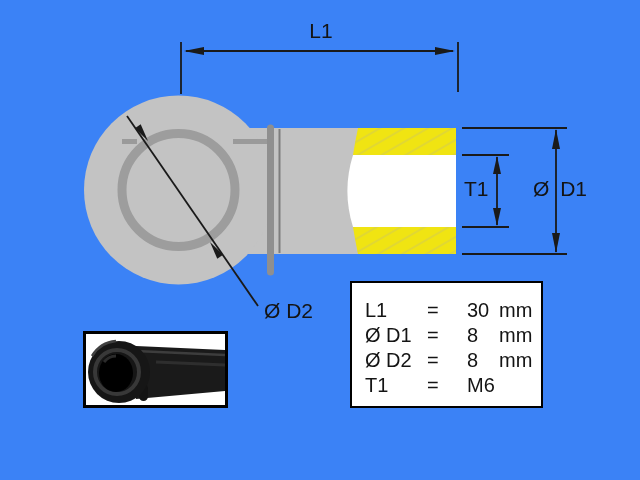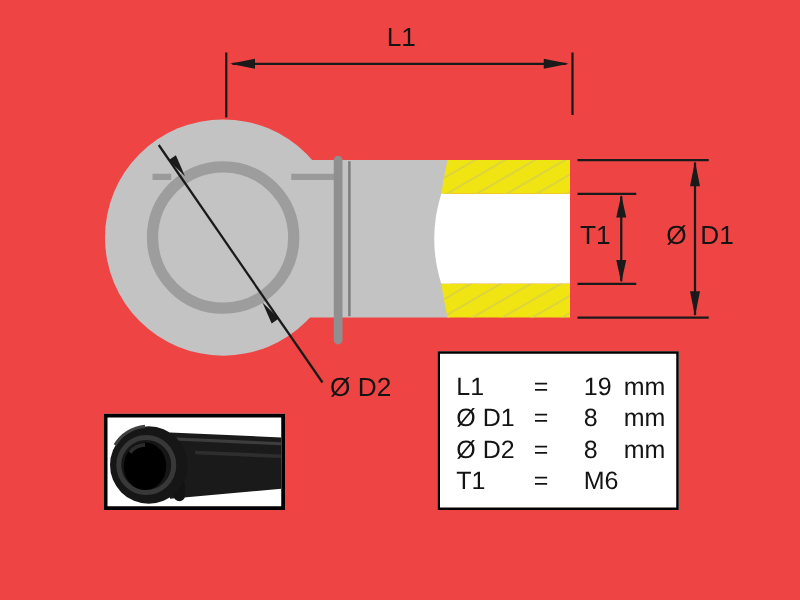--- a/index.html
+++ b/index.html
@@ -1,17 +1,17 @@
 <!DOCTYPE html>
 <html><head>
 <meta charset="utf-8">
 <style>
   html,body{margin:0;padding:0;background:#fff;}
   .stage{
-    position:relative;width:640px;height:480px;background:#ef4444;
+    position:relative;width:640px;height:480px;background:#3b82f6;
     font-family:"Liberation Sans","DejaVu Sans",sans-serif;color:#111;overflow:hidden;
   }
   .stage svg{position:absolute;left:0;top:0;}
   .dim-label{
     position:absolute;font-size:21px;line-height:22px;color:#141414;
     white-space:pre;
   }
   .label-l1{left:299px;top:20px;width:44px;text-align:center;}
   .label-t1{left:464px;top:178px;}
   .label-d1{left:528px;top:178px;width:64px;text-align:center;word-spacing:5px;}
@@ -91,21 +91,21 @@
 
   <div class="dim-label label-l1">L1</div>
   <div class="dim-label label-t1">T1</div>
   <div class="dim-label label-d1">Ø D1</div>
   <div class="dim-label label-d2">Ø D2</div>
 
   <div class="spec-box">
     <div class="spec-row">
       <span>L1</span>
       <span>=</span>
-      <span>19</span>
+      <span>30</span>
       <span>mm</span>
     </div>
     <div class="spec-row">
       <span>Ø D1</span>
       <span>=</span>
       <span>8</span>
       <span>mm</span>
     </div>
     <div class="spec-row">
       <span>Ø D2</span>

